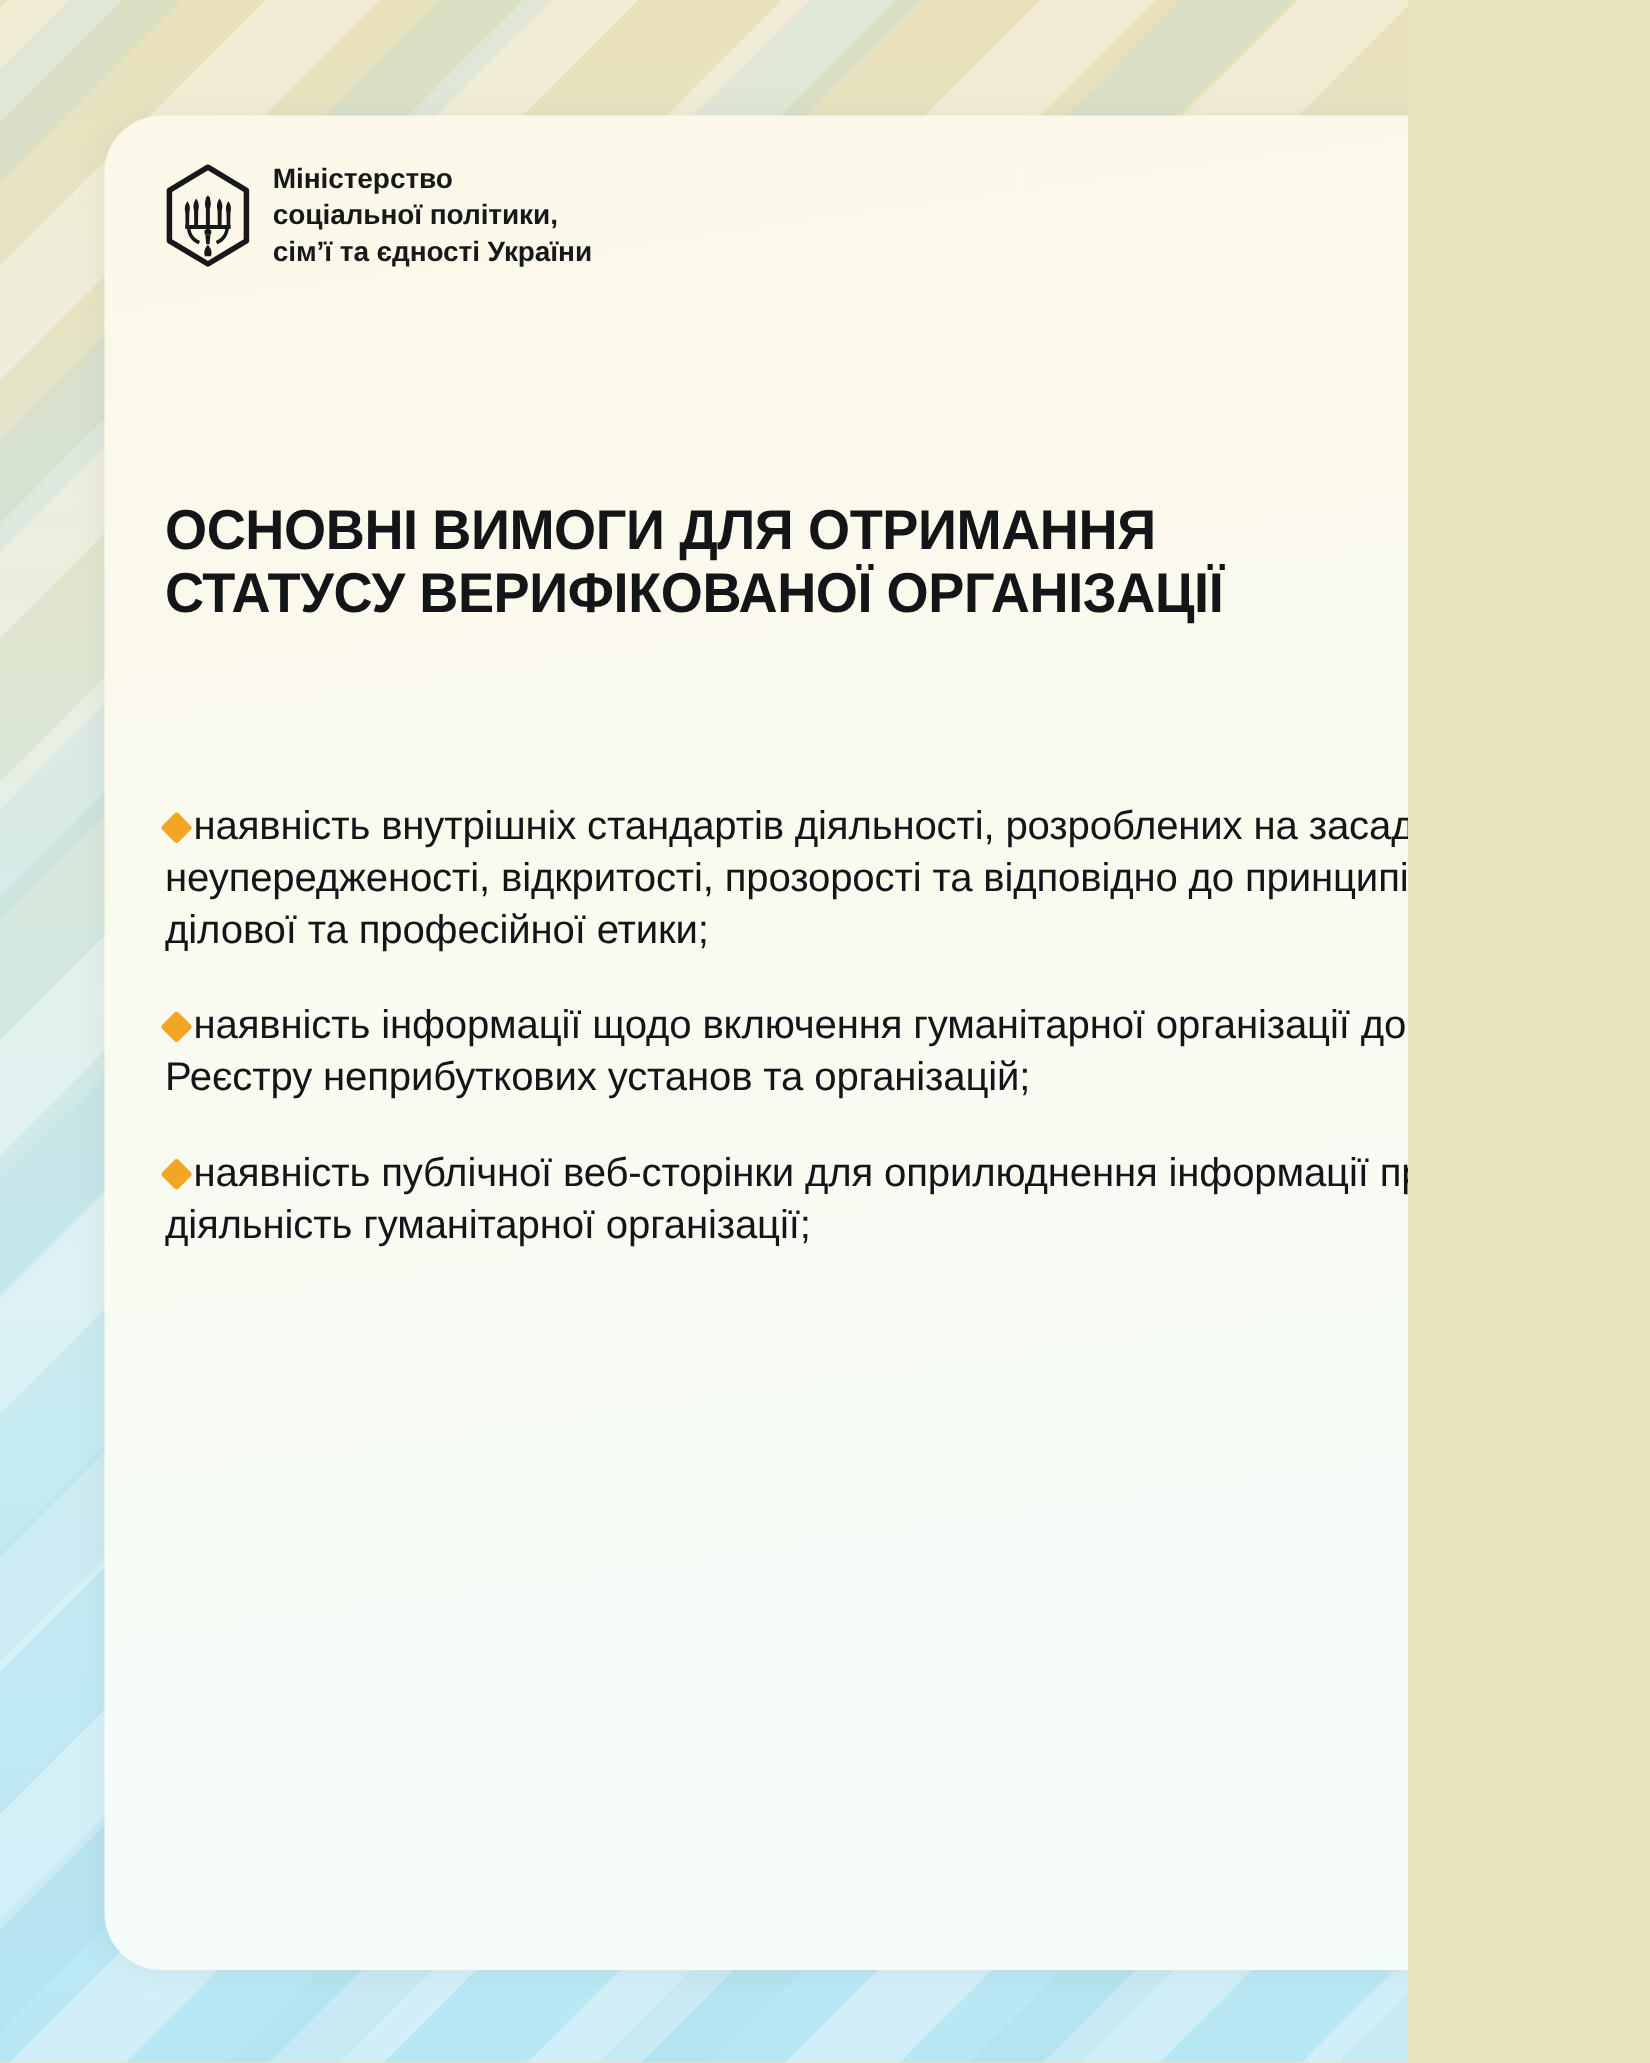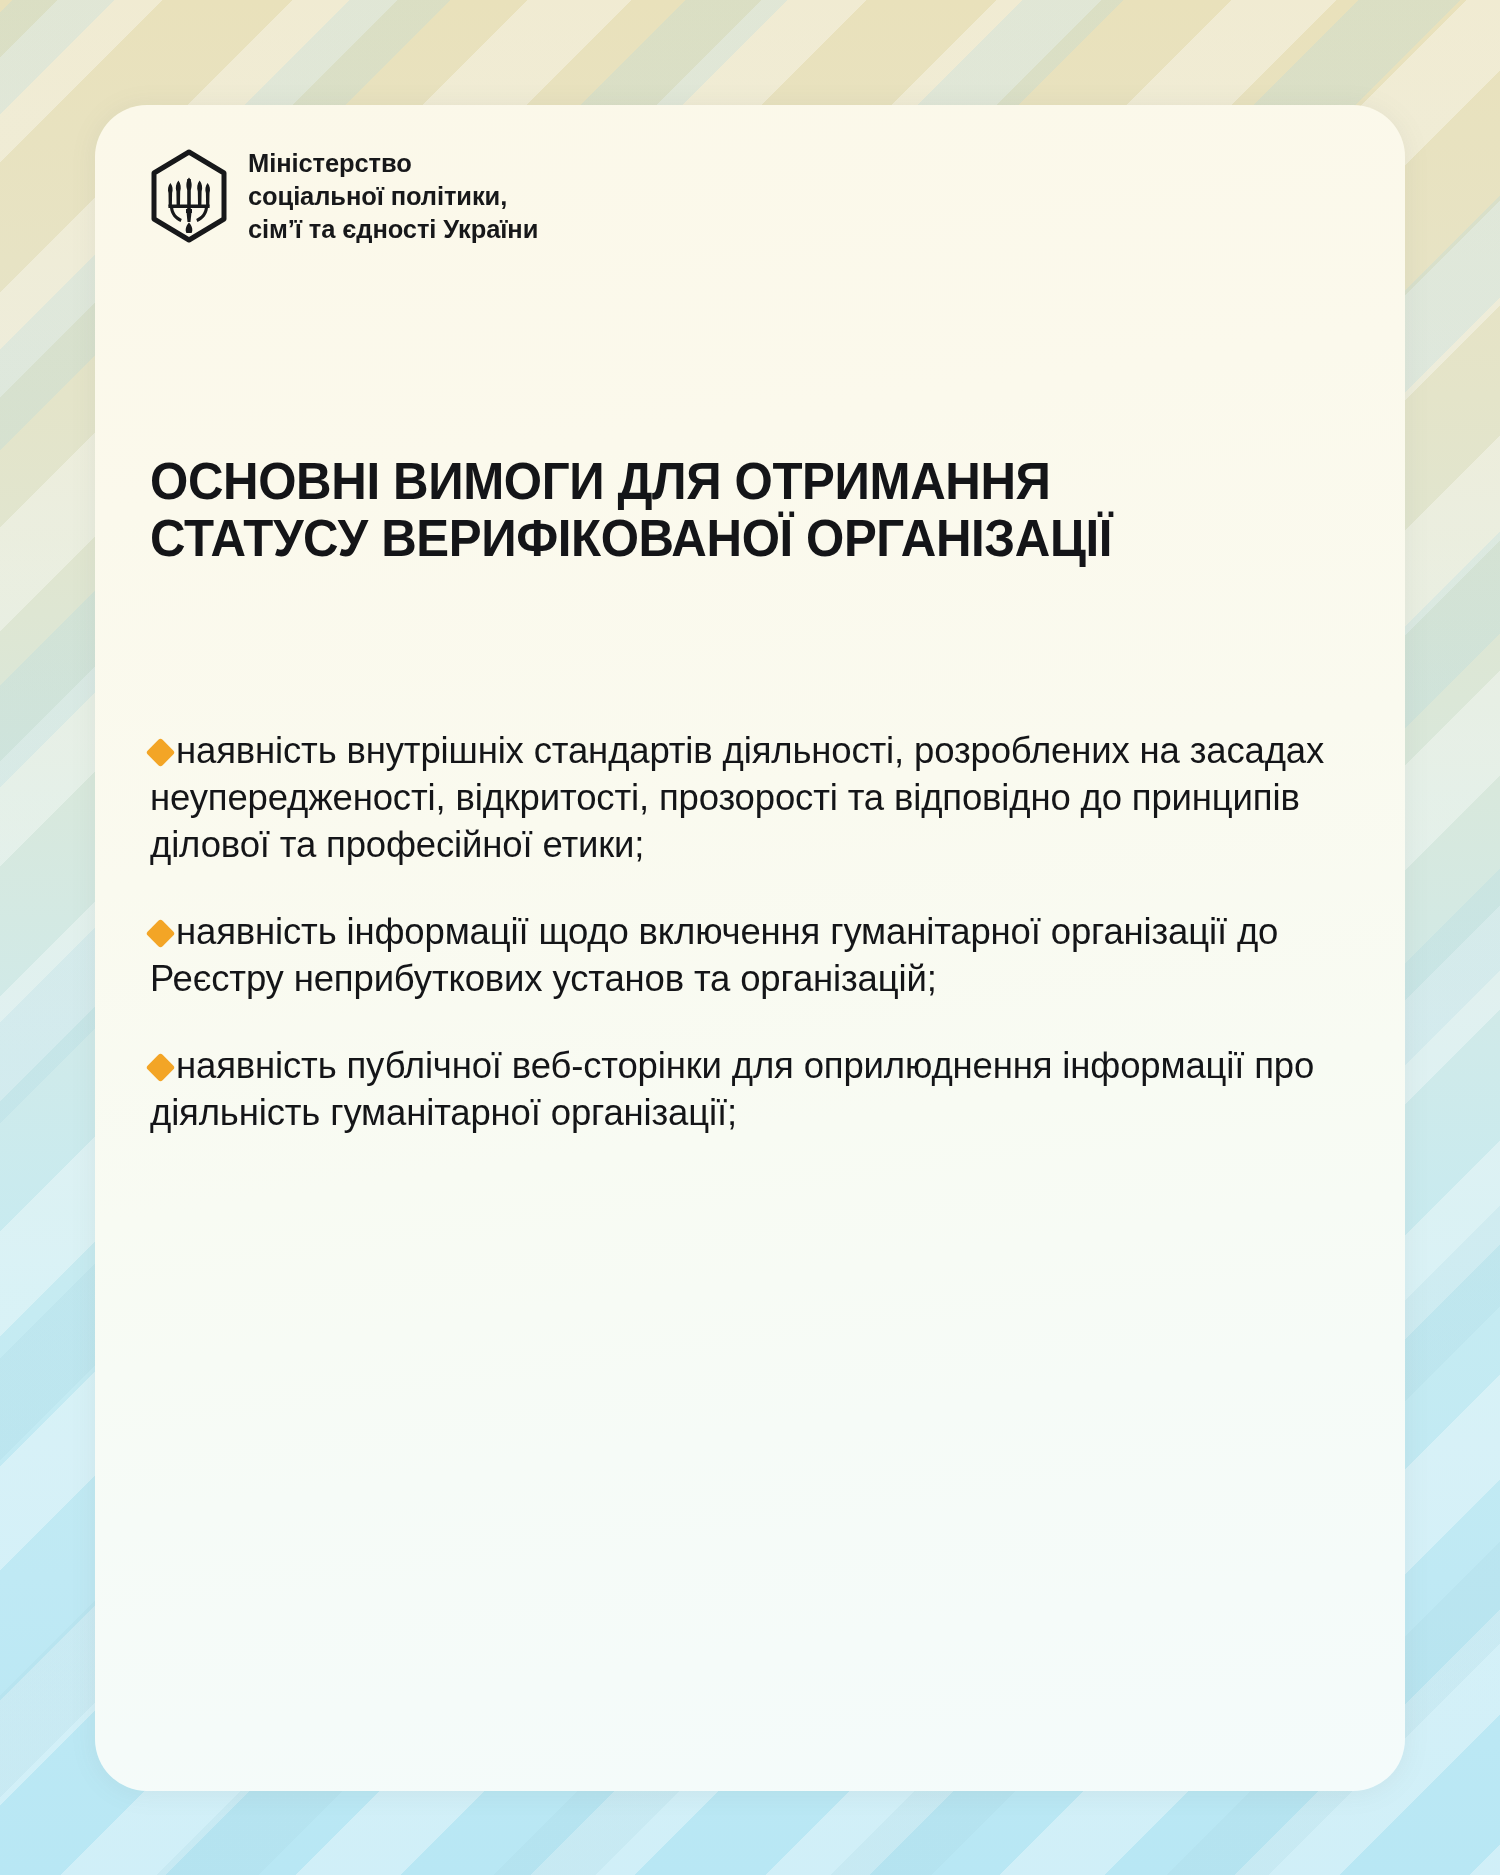--- a/index.html
+++ b/index.html
@@ -1,21 +1,21 @@
 <!DOCTYPE html>
 <html><head>
 <meta charset="utf-8">
 <style>
   html,body{margin:0;padding:0;}
   body{
     width:1500px;height:1875px;overflow:hidden;
     font-family:"Liberation Sans","DejaVu Sans",sans-serif;
     background:#e9e2bf;
   }
-  .stage{position:relative;width:1500px;height:1875px;overflow:hidden;}
+  .stage{position:relative;width:1280px;height:1875px;overflow:hidden;}
 
   
   .bg-base{
     position:absolute;inset:0;
     background:linear-gradient(180deg,
       #e9e1bb 0%,
       #e7e3c4 14%,
       #e1e5ce 28%,
       #d8e8dc 42%,
       #cfeaea 56%,

